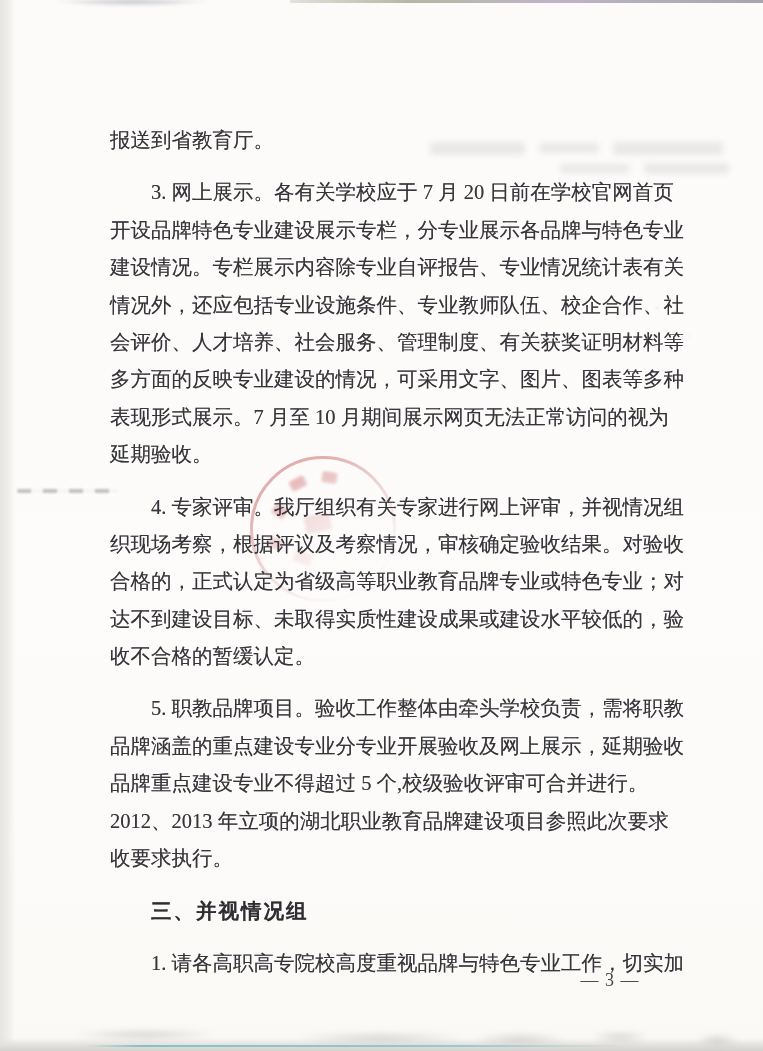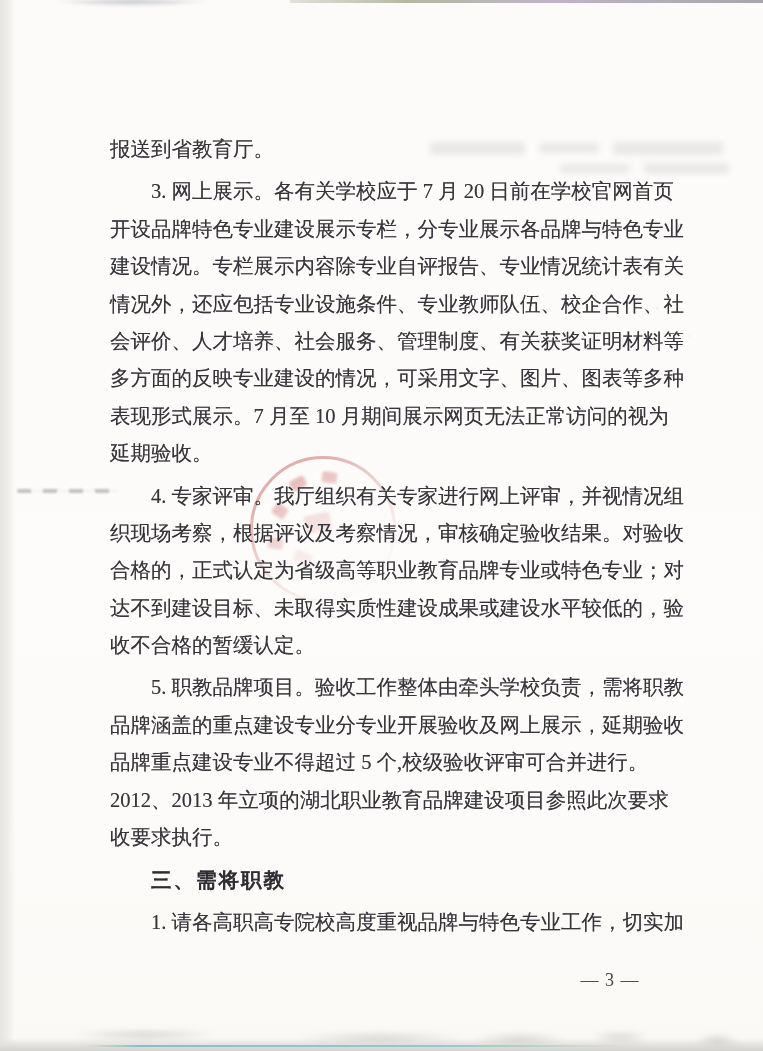--- a/index.html
+++ b/index.html
@@ -98,22 +98,22 @@
   .sm5 { left: 55px; top: 58px;  width: 26px; height: 18px; transform: rotate(-12deg); background: rgba(196,90,90,0.3); }
   .sm6 { left: 44px; top: 96px;  width: 18px; height: 12px; transform: rotate(20deg); background: rgba(196,90,90,0.28); }
 
   
   .text-block {
     position: absolute; left: 110px; top: 122px; width: 532px;
     color: #36353a;
     font-size: 20.5px;
     text-shadow: 0 0 0.6px rgba(60,58,64,0.55);
   }
-  .para { margin-top: 5px; }
-  .para:first-child { margin-top: 9px; }
+  .para { margin-top: 15px; }
+  .para:first-child { margin-top: 0; }
   .line {
     height: 37.4px; line-height: 37.4px;
     text-align: justify; text-align-last: left;
     white-space: nowrap;
   }
   .line.stretch { text-align-last: justify; }
   .line.indent { padding-left: 41px; }
   .para.heading .line {
     font-weight: bold;
     font-family: "Liberation Sans", "DejaVu Sans", sans-serif;
@@ -171,21 +171,21 @@
         <div class="line">收不合格的暂缓认定。</div>
       </div>
       <div class="para">
         <div class="line stretch indent">5. 职教品牌项目。验收工作整体由牵头学校负责，需将职教</div>
         <div class="line stretch">品牌涵盖的重点建设专业分专业开展验收及网上展示，延期验收</div>
         <div class="line stretch">品牌重点建设专业不得超过 5 个,校级验收评审可合并进行。</div>
         <div class="line stretch">2012、2013 年立项的湖北职业教育品牌建设项目参照此次要求</div>
         <div class="line">收要求执行。</div>
       </div>
       <div class="para heading">
-        <div class="line indent">三、需将职教</div>
+        <div class="line indent">三、并视情况组</div>
       </div>
       <div class="para">
         <div class="line stretch indent">1. 请各高职高专院校高度重视品牌与特色专业工作，切实加</div>
       </div>
     </div>
 
   <div class="page-number">— 3 —</div>
 
   <div class="edge-bottom-band"></div>
   <div class="bottom-smudge bs1"></div>

